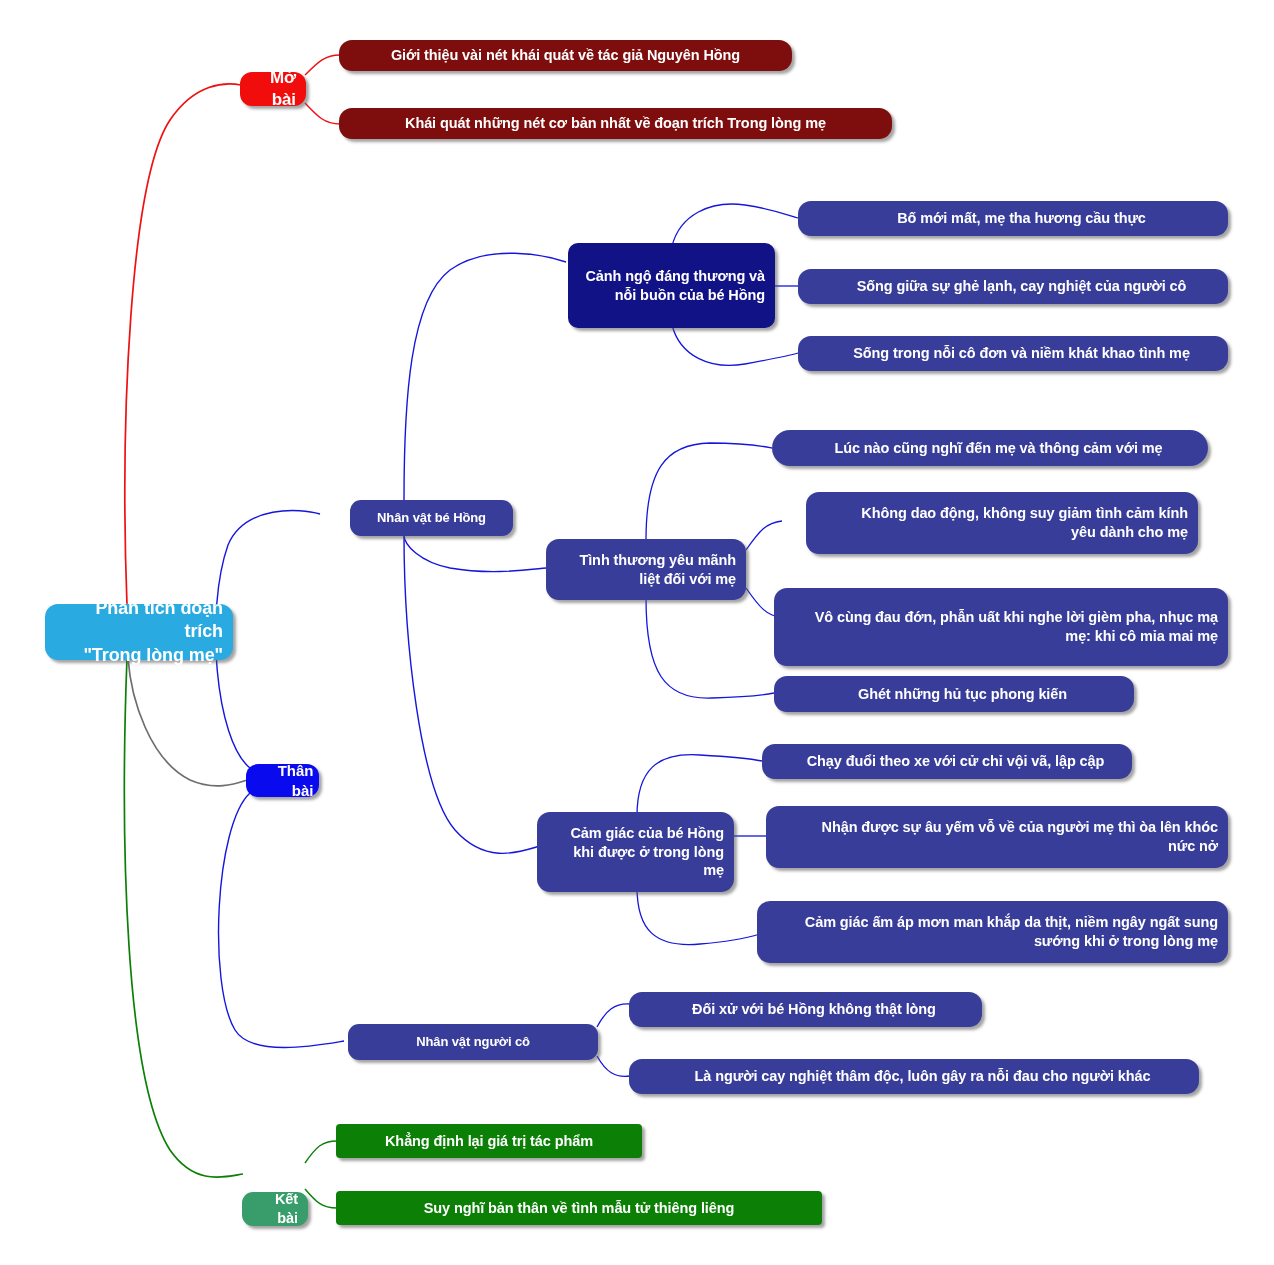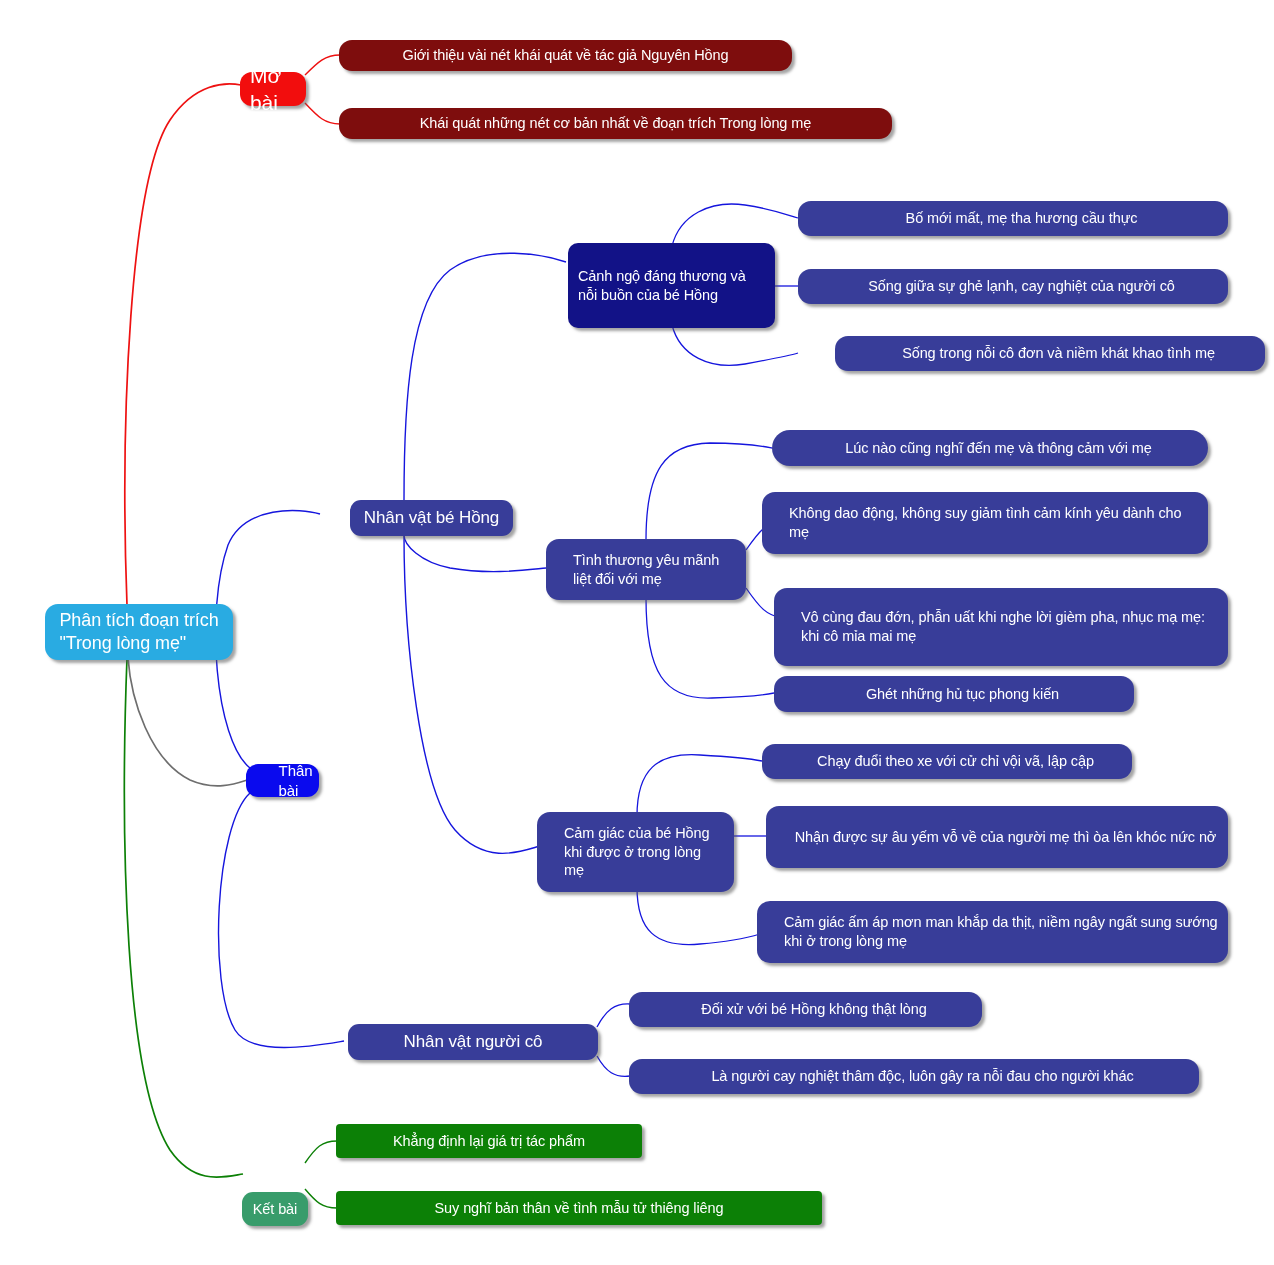--- a/index.html
+++ b/index.html
@@ -24,37 +24,37 @@
     width: 1274px;
     height: 1265px;
     pointer-events: none;
   }
   .node {
     position: absolute;
     box-sizing: border-box;
     display: flex;
     align-items: center;
     justify-content: center;
-    text-align: left;
+    text-align: right;
     color: #ffffff;
-    font-weight: normal;
+    font-weight: bold;
     line-height: 1.30;
     border-radius: 11px;
     box-shadow: 3px 3px 3px rgba(90,90,90,0.55);
     padding: 4px 10px;
     letter-spacing: -0.1px;
     z-index: 5;
   }
   .n-root      { background: #29ABE2; border-radius: 13px; font-size: 18px; margin-left: 12px; }
-  .n-red       { background: #F20D0D; font-size: 21px; border-radius: 12px; }
+  .n-red       { background: #F20D0D; font-size: 17px; border-radius: 12px; }
   .n-maroon    { background: #7E0D0D; font-size: 14.5px; border-radius: 13px; }
   .n-blue      { background: #0A0AEE; font-size: 15px; border-radius: 12px; }
   .n-navy      { background: #121287; font-size: 14.5px; border-radius: 10px; }
   .n-indigo    { background: #383D99; font-size: 14.5px; border-radius: 13px; padding-left: 27px; }
-  .n-indigo2   { background: #383D99; font-size: 17px; border-radius: 11px; }
+  .n-indigo2   { background: #383D99; font-size: 13px; border-radius: 11px; }
   .n-teal      { background: #389C6B; font-size: 14.5px; border-radius: 11px; margin-top: 34px; }
   .n-green     { background: #0C8006; font-size: 14.5px; border-radius: 4px; }
 </style>
 </head>
 <body>
 
 <div id="canvas">
 
   <svg id="edges" viewBox="0 0 1274 1265" width="1274" height="1265" xmlns="http://www.w3.org/2000/svg">
 
@@ -122,32 +122,32 @@
   <div class="node n-navy" style="left:568px; top:243px; width:207px; height:85px;">
     <span>Cảnh ngộ đáng thương và nỗi buồn của bé Hồng</span>
   </div>
 
   <div class="node n-indigo" style="left:798px; top:201px; width:430px; height:35px;">
     <span>Bố mới mất, mẹ tha hương cầu thực</span>
   </div>
   <div class="node n-indigo" style="left:798px; top:269px; width:430px; height:35px;">
     <span>Sống giữa sự ghẻ lạnh, cay nghiệt của người cô</span>
   </div>
-  <div class="node n-indigo" style="left:798px; top:336px; width:430px; height:35px;margin-left:37px;">
+  <div class="node n-indigo" style="left:798px; top:336px; width:430px; height:35px;">
     <span>Sống trong nỗi cô đơn và niềm khát khao tình mẹ</span>
   </div>
 
   <div class="node n-indigo" style="left:546px; top:539px; width:200px; height:61px;">
     <span>Tình thương yêu mãnh liệt đối với mẹ</span>
   </div>
 
   <div class="node n-indigo" style="left:772px; top:430px; width:436px; height:36px;border-radius:18px;">
     <span>Lúc nào cũng nghĩ đến mẹ và thông cảm với mẹ</span>
   </div>
-  <div class="node n-indigo" style="left:762px; top:492px; width:446px; height:62px;">
+  <div class="node n-indigo" style="left:806px; top:492px; width:392px; height:62px;">
     <span>Không dao động, không suy giảm tình cảm kính yêu dành cho mẹ</span>
   </div>
   <div class="node n-indigo" style="left:774px; top:588px; width:454px; height:78px;">
     <span>Vô cùng đau đớn, phẫn uất khi nghe lời gièm pha, nhục mạ mẹ: khi cô mỉa mai mẹ</span>
   </div>
   <div class="node n-indigo" style="left:774px; top:676px; width:360px; height:36px;">
     <span>Ghét những hủ tục phong kiến</span>
   </div>
 
   <div class="node n-indigo" style="left:537px; top:812px; width:197px; height:80px;">

